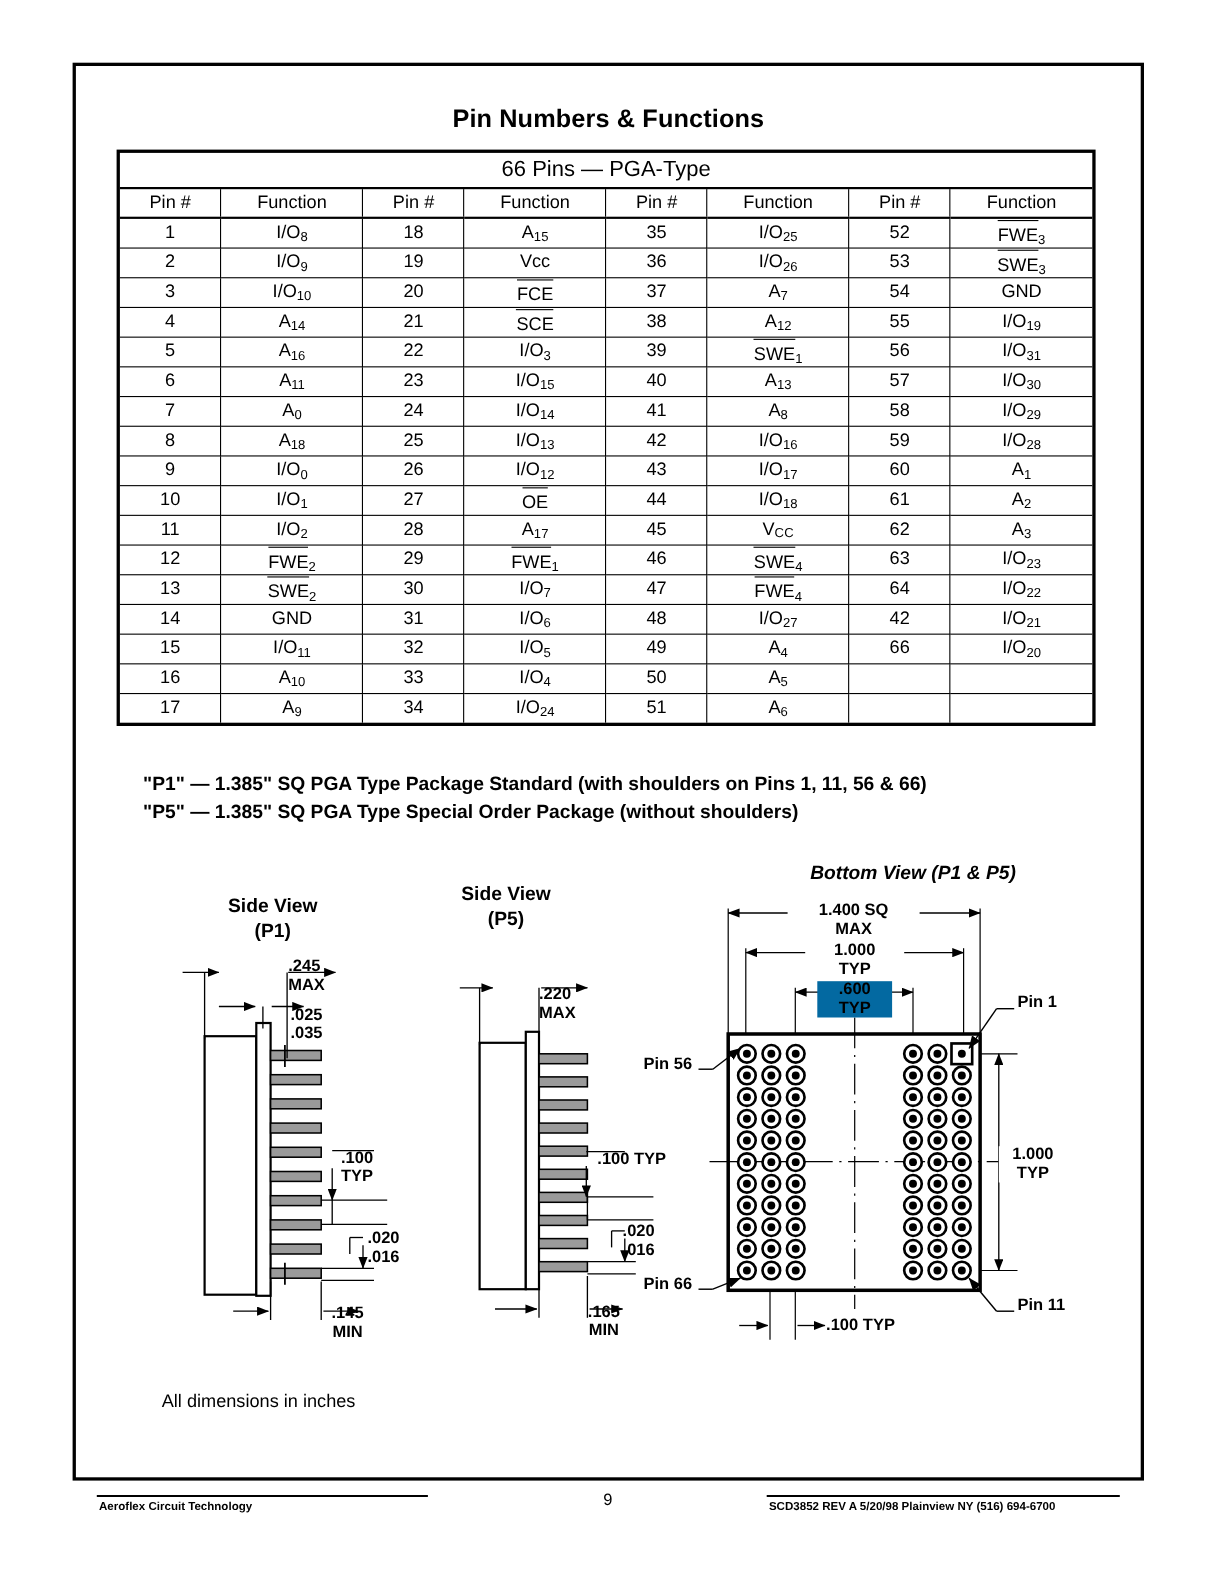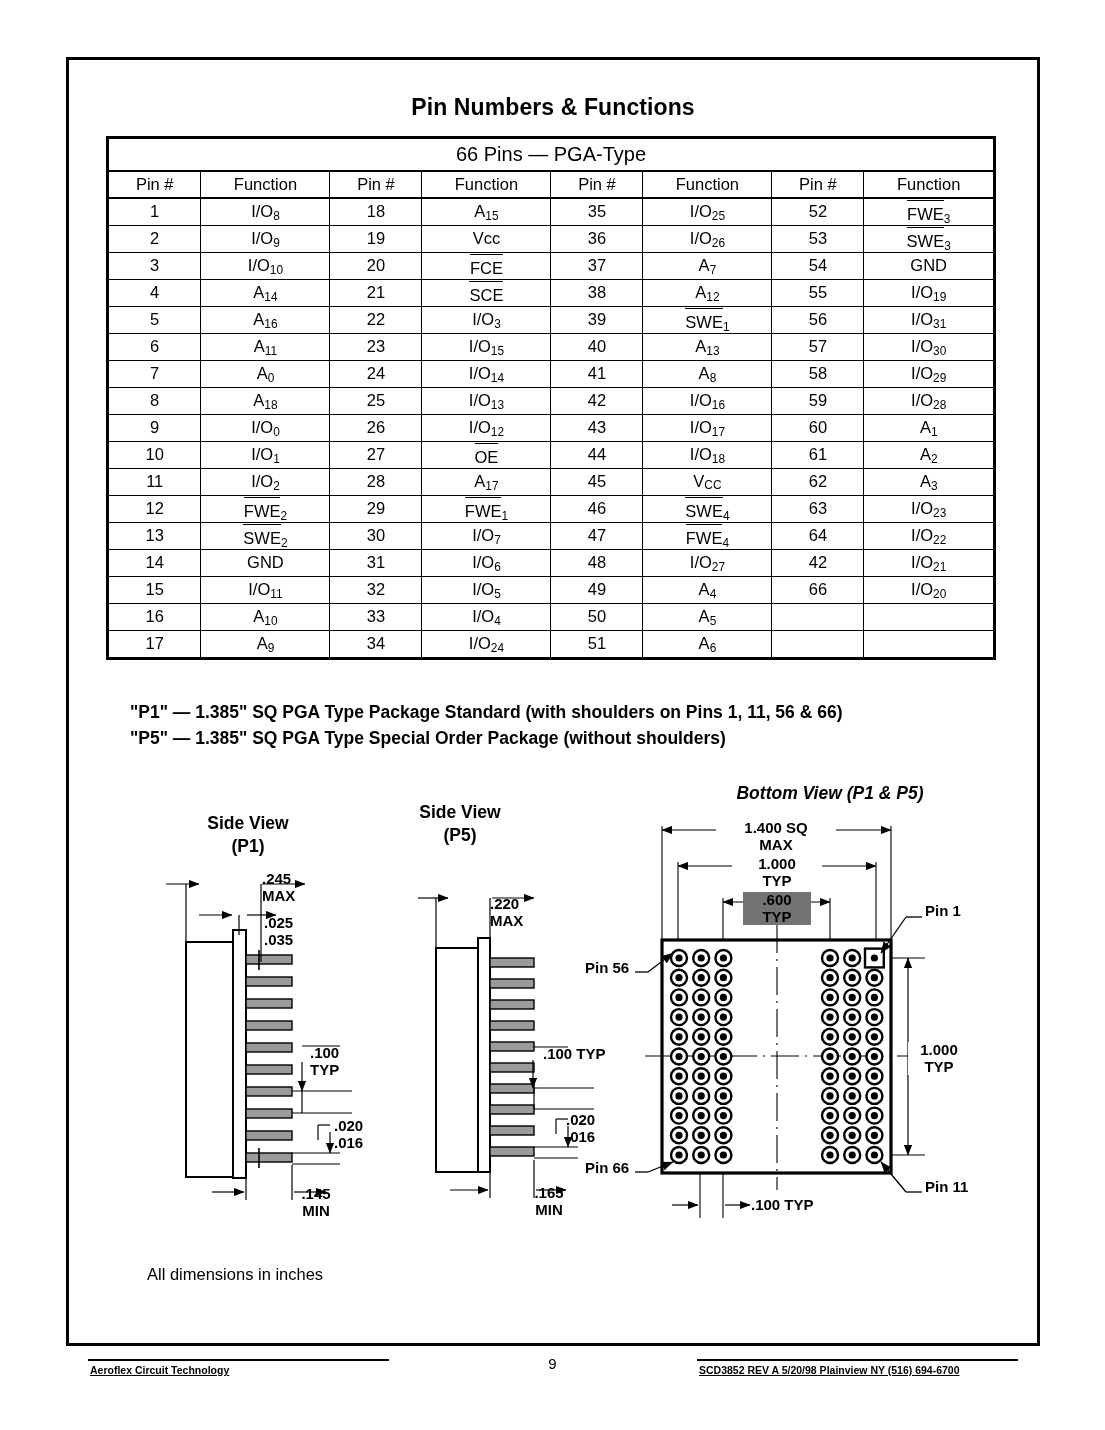--- a/index.html
+++ b/index.html
@@ -113,21 +113,20 @@
 
   .note-inches {
     position: absolute;
     left: 147px; top: 1265px;
     font-size: 16.5px; font-weight: normal;
   }
   .foot-txt {
     position: absolute;
     font-size: 10.5px; font-weight: bold;
     white-space: nowrap;
-    text-decoration: underline;
   }
   .foot-page {
     position: absolute;
     left: 0; top: 1355px; width: 1105px;
     text-align: center;
     font-size: 15px;
   }
 </style>
 </head>
 <body>
@@ -801,21 +800,21 @@
 </div>
 
 <div class="dim-lbl ctr" style="left:716px; top:820px; width:120px; background:#fff; padding:0 4px;">
   <span>1.400 SQ</span><br>
   <span>MAX</span>
 </div>
 <div class="dim-lbl ctr" style="left:732px; top:856px; width:90px; background:#fff; padding:0 4px;">
   <span>1.000</span><br>
   <span>TYP</span>
 </div>
-<div class="dim-lbl ctr" style="left:743px; top:892px; width:68px; background:#737373; padding:0 4px;">
+<div class="dim-lbl ctr" style="left:743px; top:892px; width:68px; background:#0369a1; padding:0 4px;">
   <span>.600</span><br>
   <span>TYP</span>
 </div>
 <div class="dim-lbl ctr" style="left:908px; top:1042px; width:62px; background:#fff; padding:0 3px;">
   <span>1.000</span><br>
   <span>TYP</span>
 </div>
 <div class="dim-lbl" style="left:751px; top:1197px;">.100 TYP</div>
 
 <div class="dim-lbl" style="left:925px; top:903px;">Pin 1</div>

